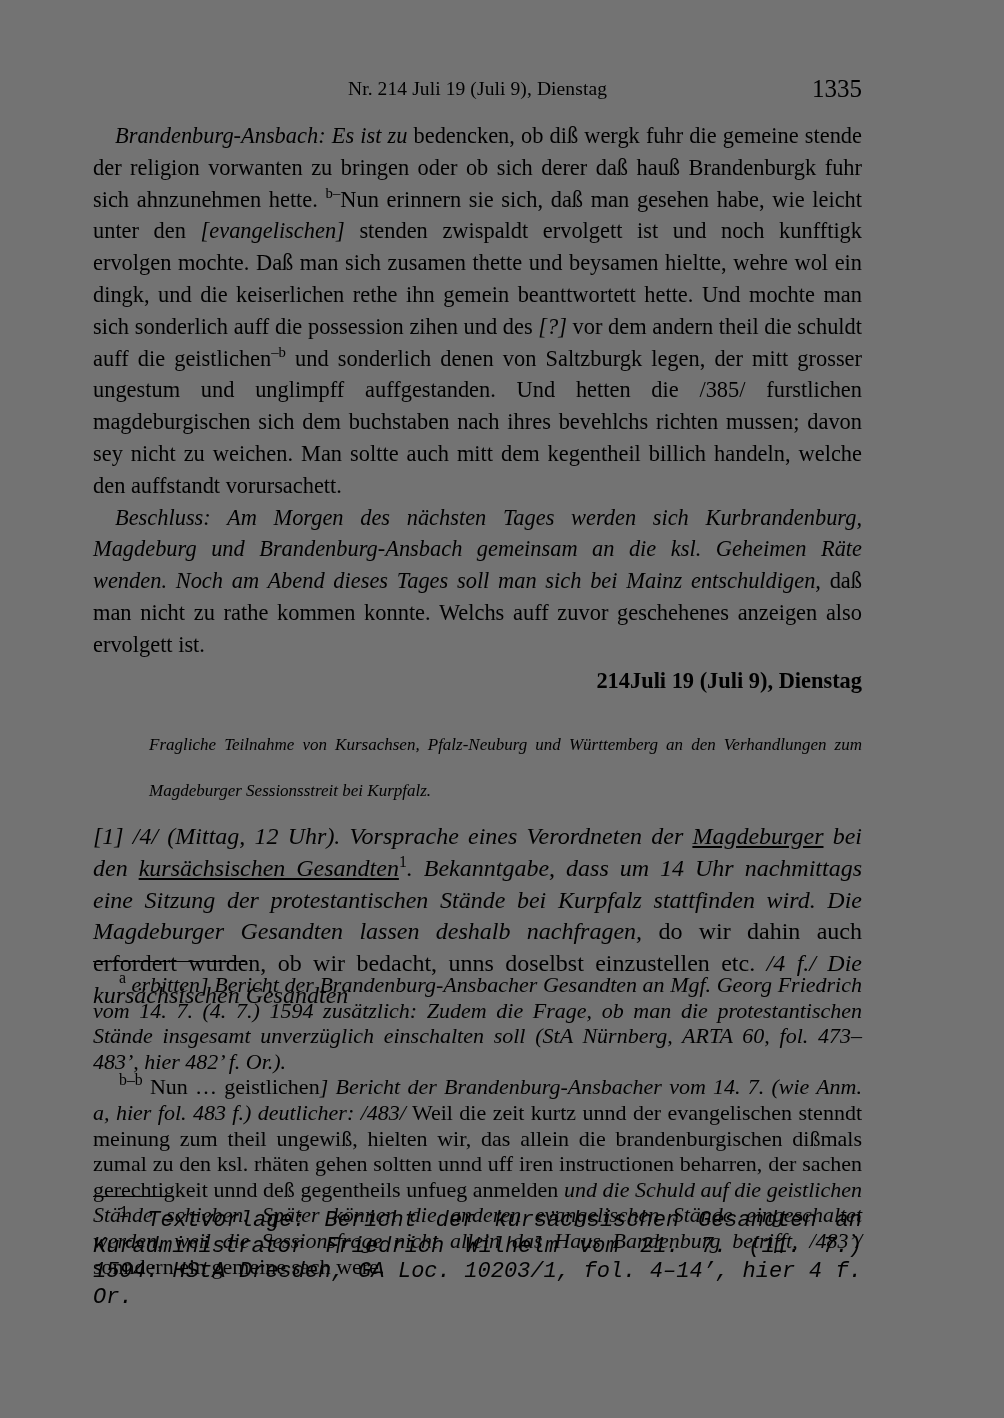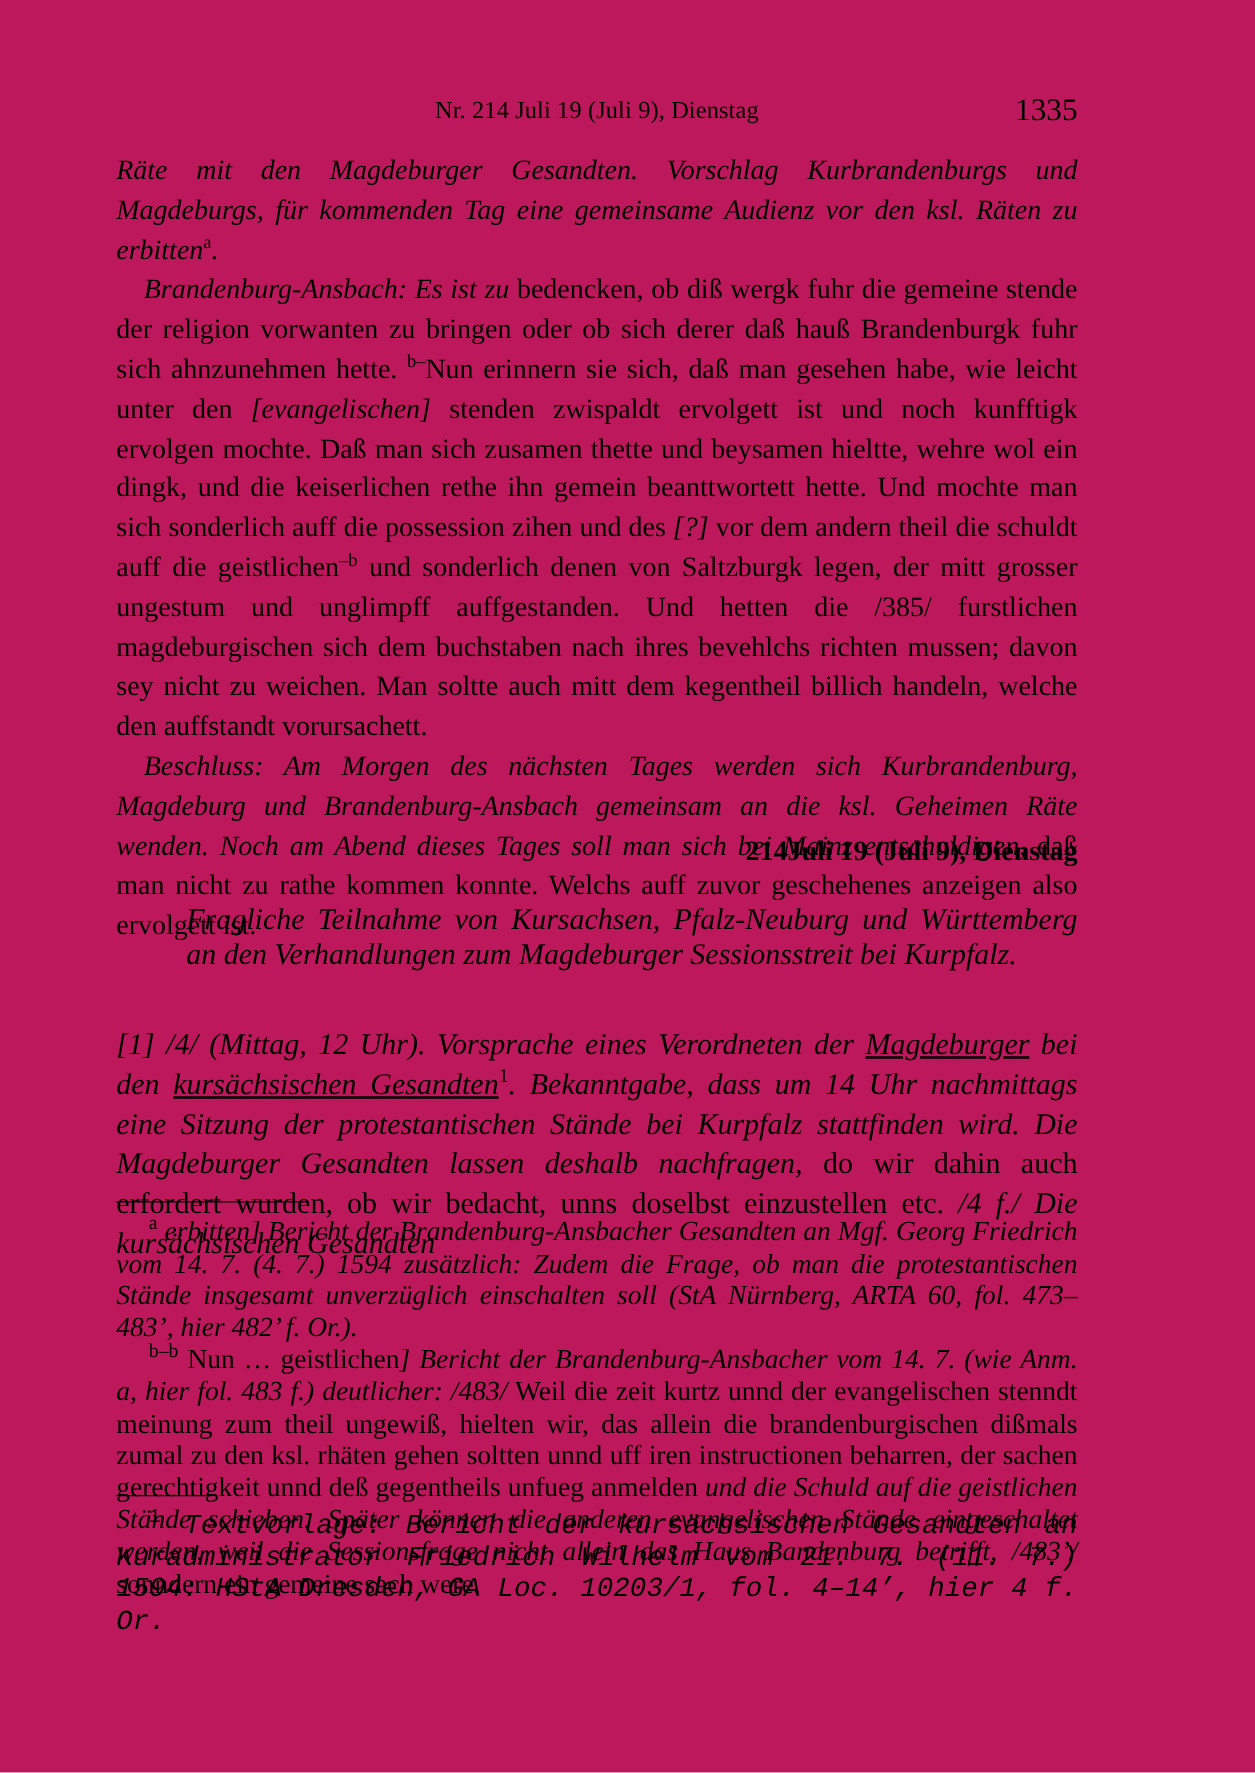--- a/index.html
+++ b/index.html
@@ -9,21 +9,21 @@
   }
   body {
     font-family: "Liberation Serif", "DejaVu Serif", serif;
     color: #000000;
   }
   .page {
     position: relative;
     width: 1004px;
     height: 1418px;
     margin: 0 auto;
-    background: #be185d;
+    background: #737373;
     overflow: hidden;
   }
 
   
   .runhead {
     position: absolute;
     left: 93px;
     top: 78px;
     width: 769px;
     height: 28px;
@@ -87,22 +87,22 @@
   .sec-head .sec-num {
     display: inline-block;
     width: 56px;
   }
 
   
   .abstract {
     position: absolute;
     left: 149px;
     width: 713px;
-    font-size: 24px;
-    line-height: 28px;
+    font-size: 17px;
+    line-height: 46px;
     font-style: italic;
     text-align: justify;
   }
 
   
   .subhead {
     position: absolute;
     left: 93px;
     width: 769px;
     font-size: 22.4px;
@@ -160,21 +160,20 @@
 
 <div class="page">
 
   <div class="runhead">
     <span class="runhead-title">Nr. 214 Juli 19 (Juli 9), Dienstag</span>
     <span class="runhead-pageno">1335</span>
   </div>
 
   <div class="body-block" style="top:120px;">
 
-    <p><span class="it">Räte mit den Magdeburger Gesandten. Vorschlag Kurbrandenburgs und Magdeburgs, für kommenden Tag eine gemeinsame Audienz vor den ksl. Räten zu erbitten</span><sup class="note-it">a</sup><span class="it">.</span></p>
 
     <p class="ind"><span class="it">Brandenburg-Ansbach: Es ist zu</span><span> bedencken, ob diß wergk fuhr die gemeine stende der religion vorwanten zu bringen oder ob sich derer daß hauß Brandenburgk fuhr sich ahnzunehmen hette. </span><sup class="note">b–</sup><span>Nun erinnern sie sich, daß man gesehen habe, wie leicht unter den </span><span class="it">[evangelischen]</span><span> stenden zwispaldt ervolgett ist und noch kunfftigk ervolgen mochte. Daß man sich zusamen thette und beysamen hieltte, wehre wol ein dingk, und die keiserlichen rethe ihn gemein beanttwortett hette. Und mochte man sich sonderlich auff die possession zihen und des </span><span class="it">[?]</span><span> vor dem andern theil die schuldt auff die geistlichen</span><sup class="note">–b</sup><span> und sonderlich denen von Saltzburgk legen, der mitt grosser ungestum und unglimpff auffgestanden. Und hetten die /385/ furstlichen magdeburgischen sich dem buchstaben nach ihres bevehlchs richten mussen; davon sey nicht zu weichen. Man soltte auch mitt dem kegentheil billich handeln, welche den auffstandt vorursachett.</span></p>
 
     <p class="ind"><span class="it">Beschluss: Am Morgen des nächsten Tages werden sich Kurbrandenburg, Magdeburg und Brandenburg-Ansbach gemeinsam an die ksl. Geheimen Räte wenden. Noch am Abend dieses Tages soll man sich bei Mainz entschuldigen,</span><span> daß man nicht zu rathe kommen konnte. Welchs auff zuvor geschehenes anzeigen also ervolgett ist.</span></p>
 
   </div>
 
   <div class="sec-head" style="top:668px;text-align:right;">
     <span class="sec-num">214</span><span>Juli 19 (Juli 9), Dienstag</span>
   </div>

